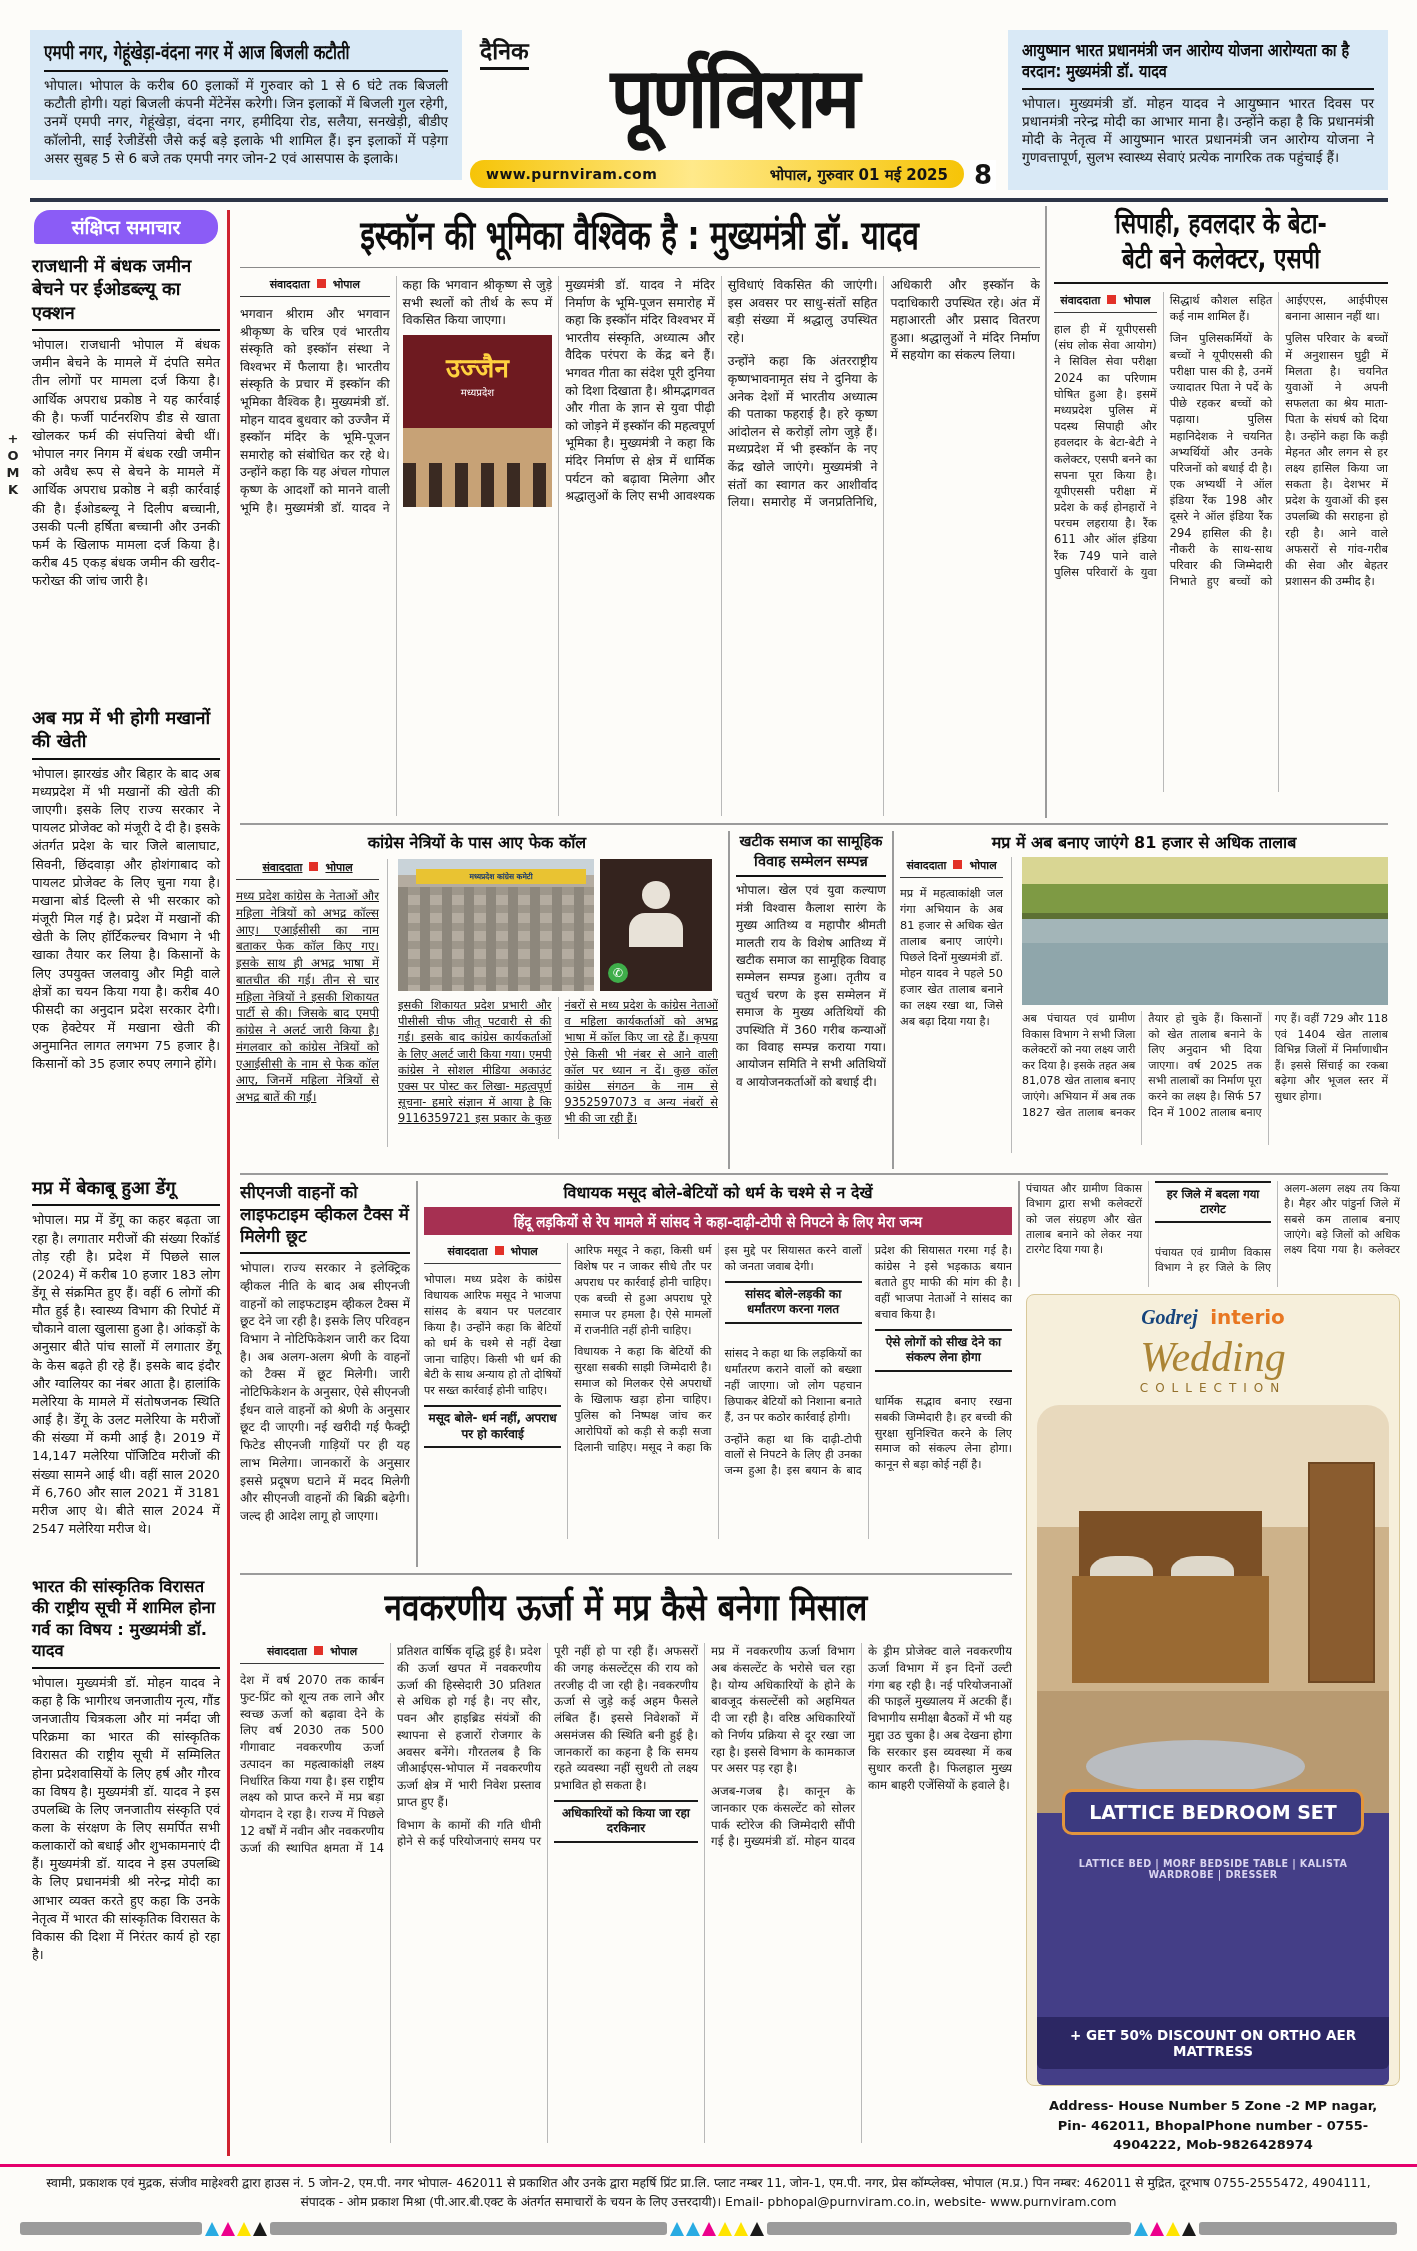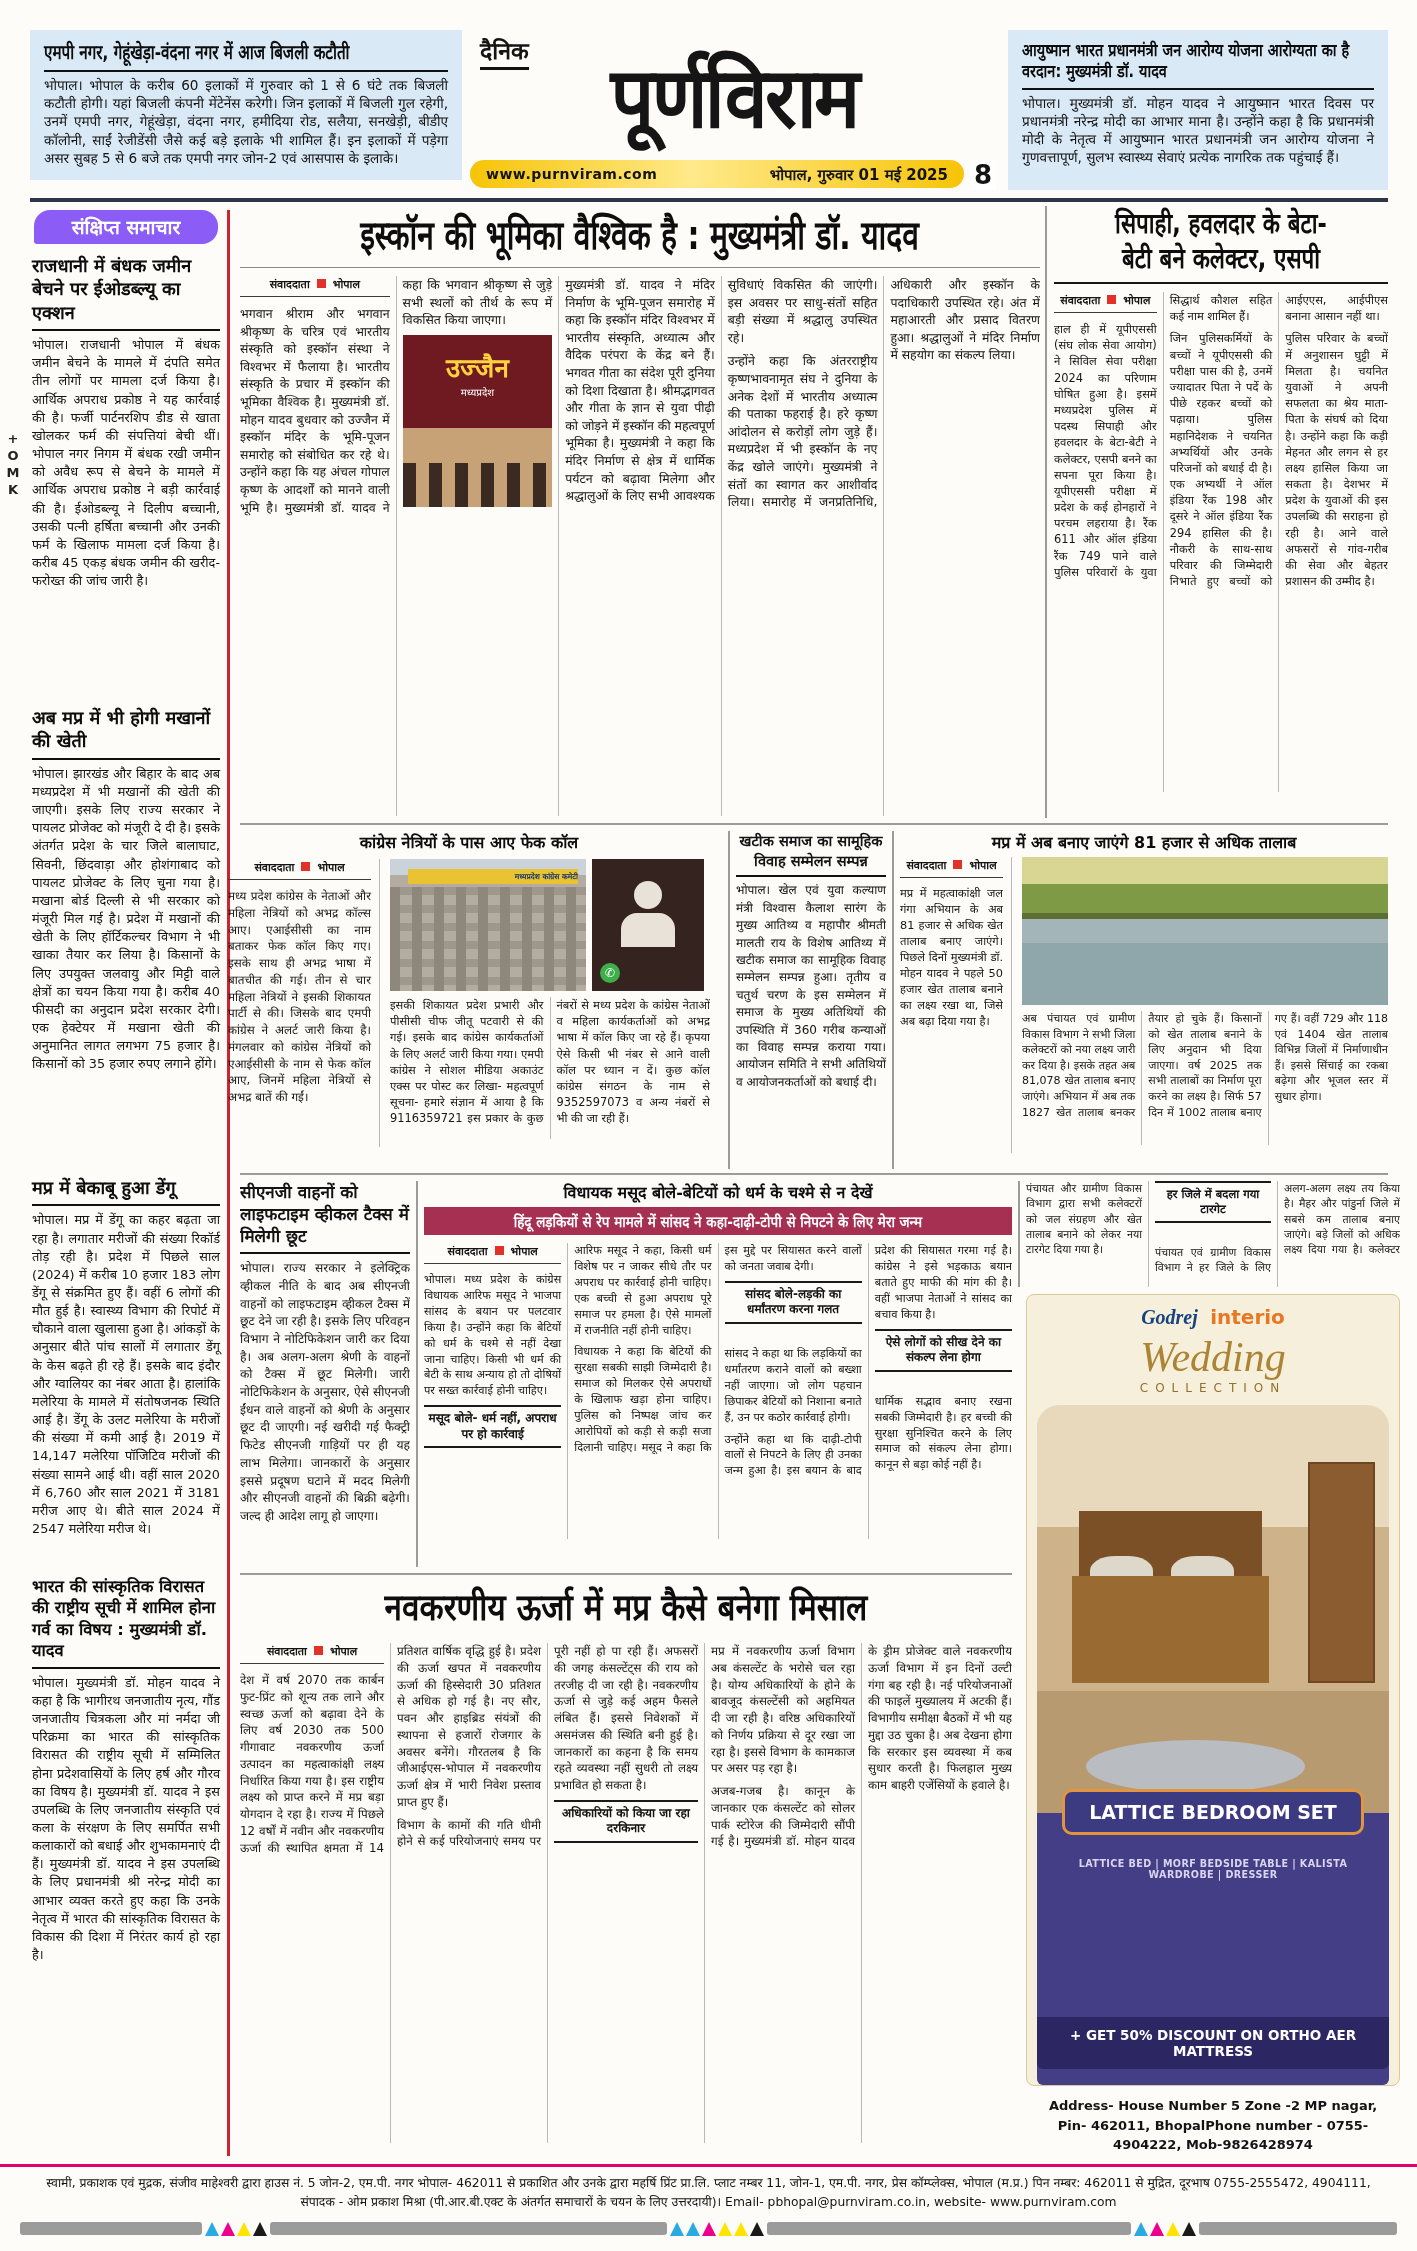--- a/index.html
+++ b/index.html
@@ -61,32 +61,32 @@
   .photo-main .psub{position:absolute;top:50px;width:100%;text-align:center;color:#fff;font-size:10px;}
   .photo-main::after{content:"";position:absolute;bottom:0;left:0;right:0;height:44px;
       background:repeating-linear-gradient(90deg,#3a2a22 0 13px,rgba(0,0,0,0) 13px 26px);}
   #vr1{left:1045px;top:206px;width:2px;height:612px;}
   #right-story{left:1054px;top:206px;width:334px;height:612px;}
   #right-story .head-wrap{border-bottom:2.5px solid #161616;padding-bottom:6px;margin-bottom:8px;line-height:1.25;}
   #right-story .head-wrap .cond{font-size:28px;transform:scaleX(.8);display:block;}
   #right-story .cols{height:500px;}
   #right-story .bt{font-size:11.4px;}
   #hr1{left:240px;top:823px;width:1148px;height:2px;}
-  #fake-story{left:228px;top:831px;width:482px;height:338px;}
+  #fake-story{left:236px;top:831px;width:482px;height:338px;text-decoration:underline;}
   .fake-row{display:flex;gap:10px;height:288px;overflow:hidden;margin-top:6px;}
   .fake-col1{width:152px;border-right:1px solid #b9b9b9;padding-right:8px;}
   .fake-col1 .bt{font-size:11.8px;}
   .fake-right{flex:1;}
   .fake-photos{display:flex;gap:6px;height:132px;margin-bottom:6px;}
   .photo-building{width:196px;position:relative;background:linear-gradient(180deg,#c9d3d9 0 12%,#b4aca0 12% 100%);overflow:hidden;}
   .photo-building .win{position:absolute;left:0;right:0;top:28px;bottom:0;
       background:repeating-linear-gradient(90deg,#6f6a60 0 10px,rgba(0,0,0,0) 10px 22px),
                  repeating-linear-gradient(180deg,#8d877b 0 8px,rgba(0,0,0,0) 8px 18px);opacity:.55;}
   .photo-building .banner{position:absolute;top:10px;left:18px;right:8px;height:15px;background:#e9c332;
-      color:#15376f;font-size:7.5px;font-weight:bold;text-align:right;line-height:15px;}
+      color:#15376f;font-size:7.5px;font-weight:bold;text-align:center;line-height:15px;}
   .photo-phone{width:112px;position:relative;background:#34231e;}
   .photo-phone::before{content:"";position:absolute;top:22px;left:50%;margin-left:-14px;width:28px;height:28px;
       border-radius:50%;background:#e8e2d8;}
   .photo-phone::after{content:"";position:absolute;top:54px;left:50%;margin-left:-27px;width:54px;height:34px;
       border-radius:16px 16px 0 0;background:#e8e2d8;}
   .phone-glyph{position:absolute;left:8px;bottom:8px;width:20px;height:20px;border-radius:50%;background:#3fae4a;
       color:#fff;font-size:12px;line-height:20px;text-align:center;}
   .fake-right .cols{height:142px;}
   .fake-right .bt{font-size:11.4px;}
   #vr2{left:728px;top:831px;width:2px;height:338px;}

